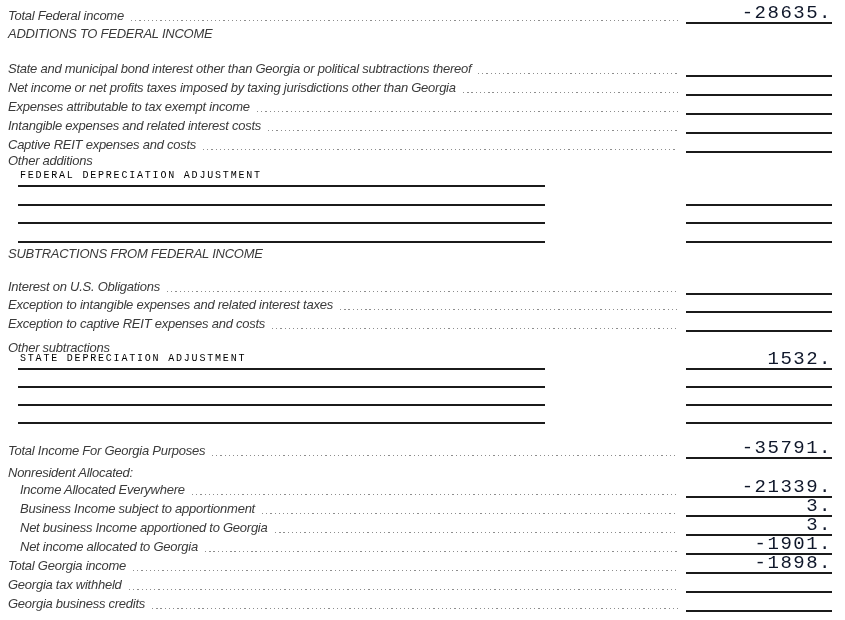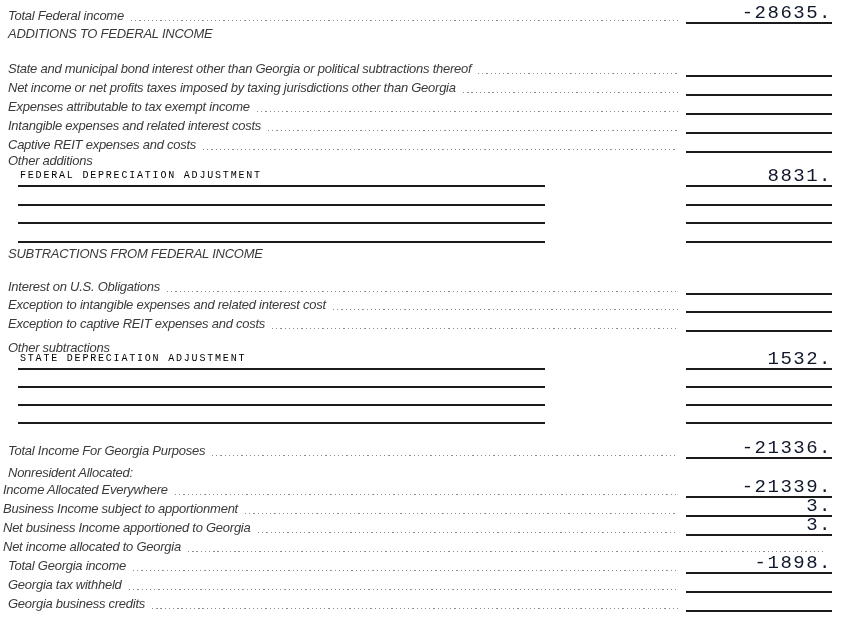--- a/index.html
+++ b/index.html
@@ -12,21 +12,21 @@
     overflow: hidden;
   }
   .row {
     position: absolute;
     left: 8px;
     right: 13px;
     height: 17px;
     display: flex;
     align-items: flex-end;
   }
-  .row.indent { left: 3px; }
+  .row.indent { left: 20px; }
   .row.header { height: 13px; align-items: flex-end; }
   .row.writein { height: 18px; }
   .lbl {
     font-size: 13px;
     letter-spacing: -0.25px;
     color: #3a3a3a;
     white-space: nowrap;
     line-height: 13px;
     margin-bottom: 2px;
     font-style: italic;
@@ -117,21 +117,20 @@
     <span class="amt"></span>
   </div>
 
   <div class="row header" style="top:154px">
     <span class="lbl">Other additions</span>
   </div>
 
   <div class="row writein" style="top:169px">
     <span class="wline">FEDERAL DEPRECIATION ADJUSTMENT</span>
     <span class="spacer"></span>
-    <span class="amt">8831.</span>
   </div>
 
   <div class="row writein" style="top:188px">
     <span class="wline"></span>
     <span class="spacer"></span>
     <span class="amt"></span>
   </div>
 
   <div class="row writein" style="top:206px">
     <span class="wline"></span>
@@ -149,21 +148,21 @@
     <span class="lbl">SUBTRACTIONS FROM FEDERAL INCOME</span>
   </div>
 
   <div class="row line" style="top:278px">
     <span class="lbl">Interest on U.S. Obligations</span>
     <span class="leader"></span>
     <span class="amt"></span>
   </div>
 
   <div class="row line" style="top:296px">
-    <span class="lbl">Exception to intangible expenses and related interest cost</span>
+    <span class="lbl">Exception to intangible expenses and related interest taxes</span>
     <span class="leader"></span>
     <span class="amt"></span>
   </div>
 
   <div class="row line" style="top:315px">
     <span class="lbl">Exception to captive REIT expenses and costs</span>
     <span class="leader"></span>
     <span class="amt"></span>
   </div>
 
@@ -191,21 +190,21 @@
 
   <div class="row writein" style="top:406px">
     <span class="wline"></span>
     <span class="spacer"></span>
     <span class="amt"></span>
   </div>
 
   <div class="row line" style="top:442px">
     <span class="lbl">Total Income For Georgia Purposes</span>
     <span class="leader"></span>
-    <span class="amt">-21336.</span>
+    <span class="amt">-35791.</span>
   </div>
 
   <div class="row header" style="top:466px">
     <span class="lbl">Nonresident Allocated:</span>
   </div>
 
   <div class="row line indent" style="top:481px">
     <span class="lbl">Income Allocated Everywhere</span>
     <span class="leader"></span>
     <span class="amt">-21339.</span>
@@ -219,20 +218,21 @@
 
   <div class="row line indent" style="top:519px">
     <span class="lbl">Net business Income apportioned to Georgia</span>
     <span class="leader"></span>
     <span class="amt">3.</span>
   </div>
 
   <div class="row line indent" style="top:538px">
     <span class="lbl">Net income allocated to Georgia</span>
     <span class="leader"></span>
+    <span class="amt">-1901.</span>
   </div>
 
   <div class="row line" style="top:557px">
     <span class="lbl">Total Georgia income</span>
     <span class="leader"></span>
     <span class="amt">-1898.</span>
   </div>
 
   <div class="row line" style="top:576px">
     <span class="lbl">Georgia tax withheld</span>

